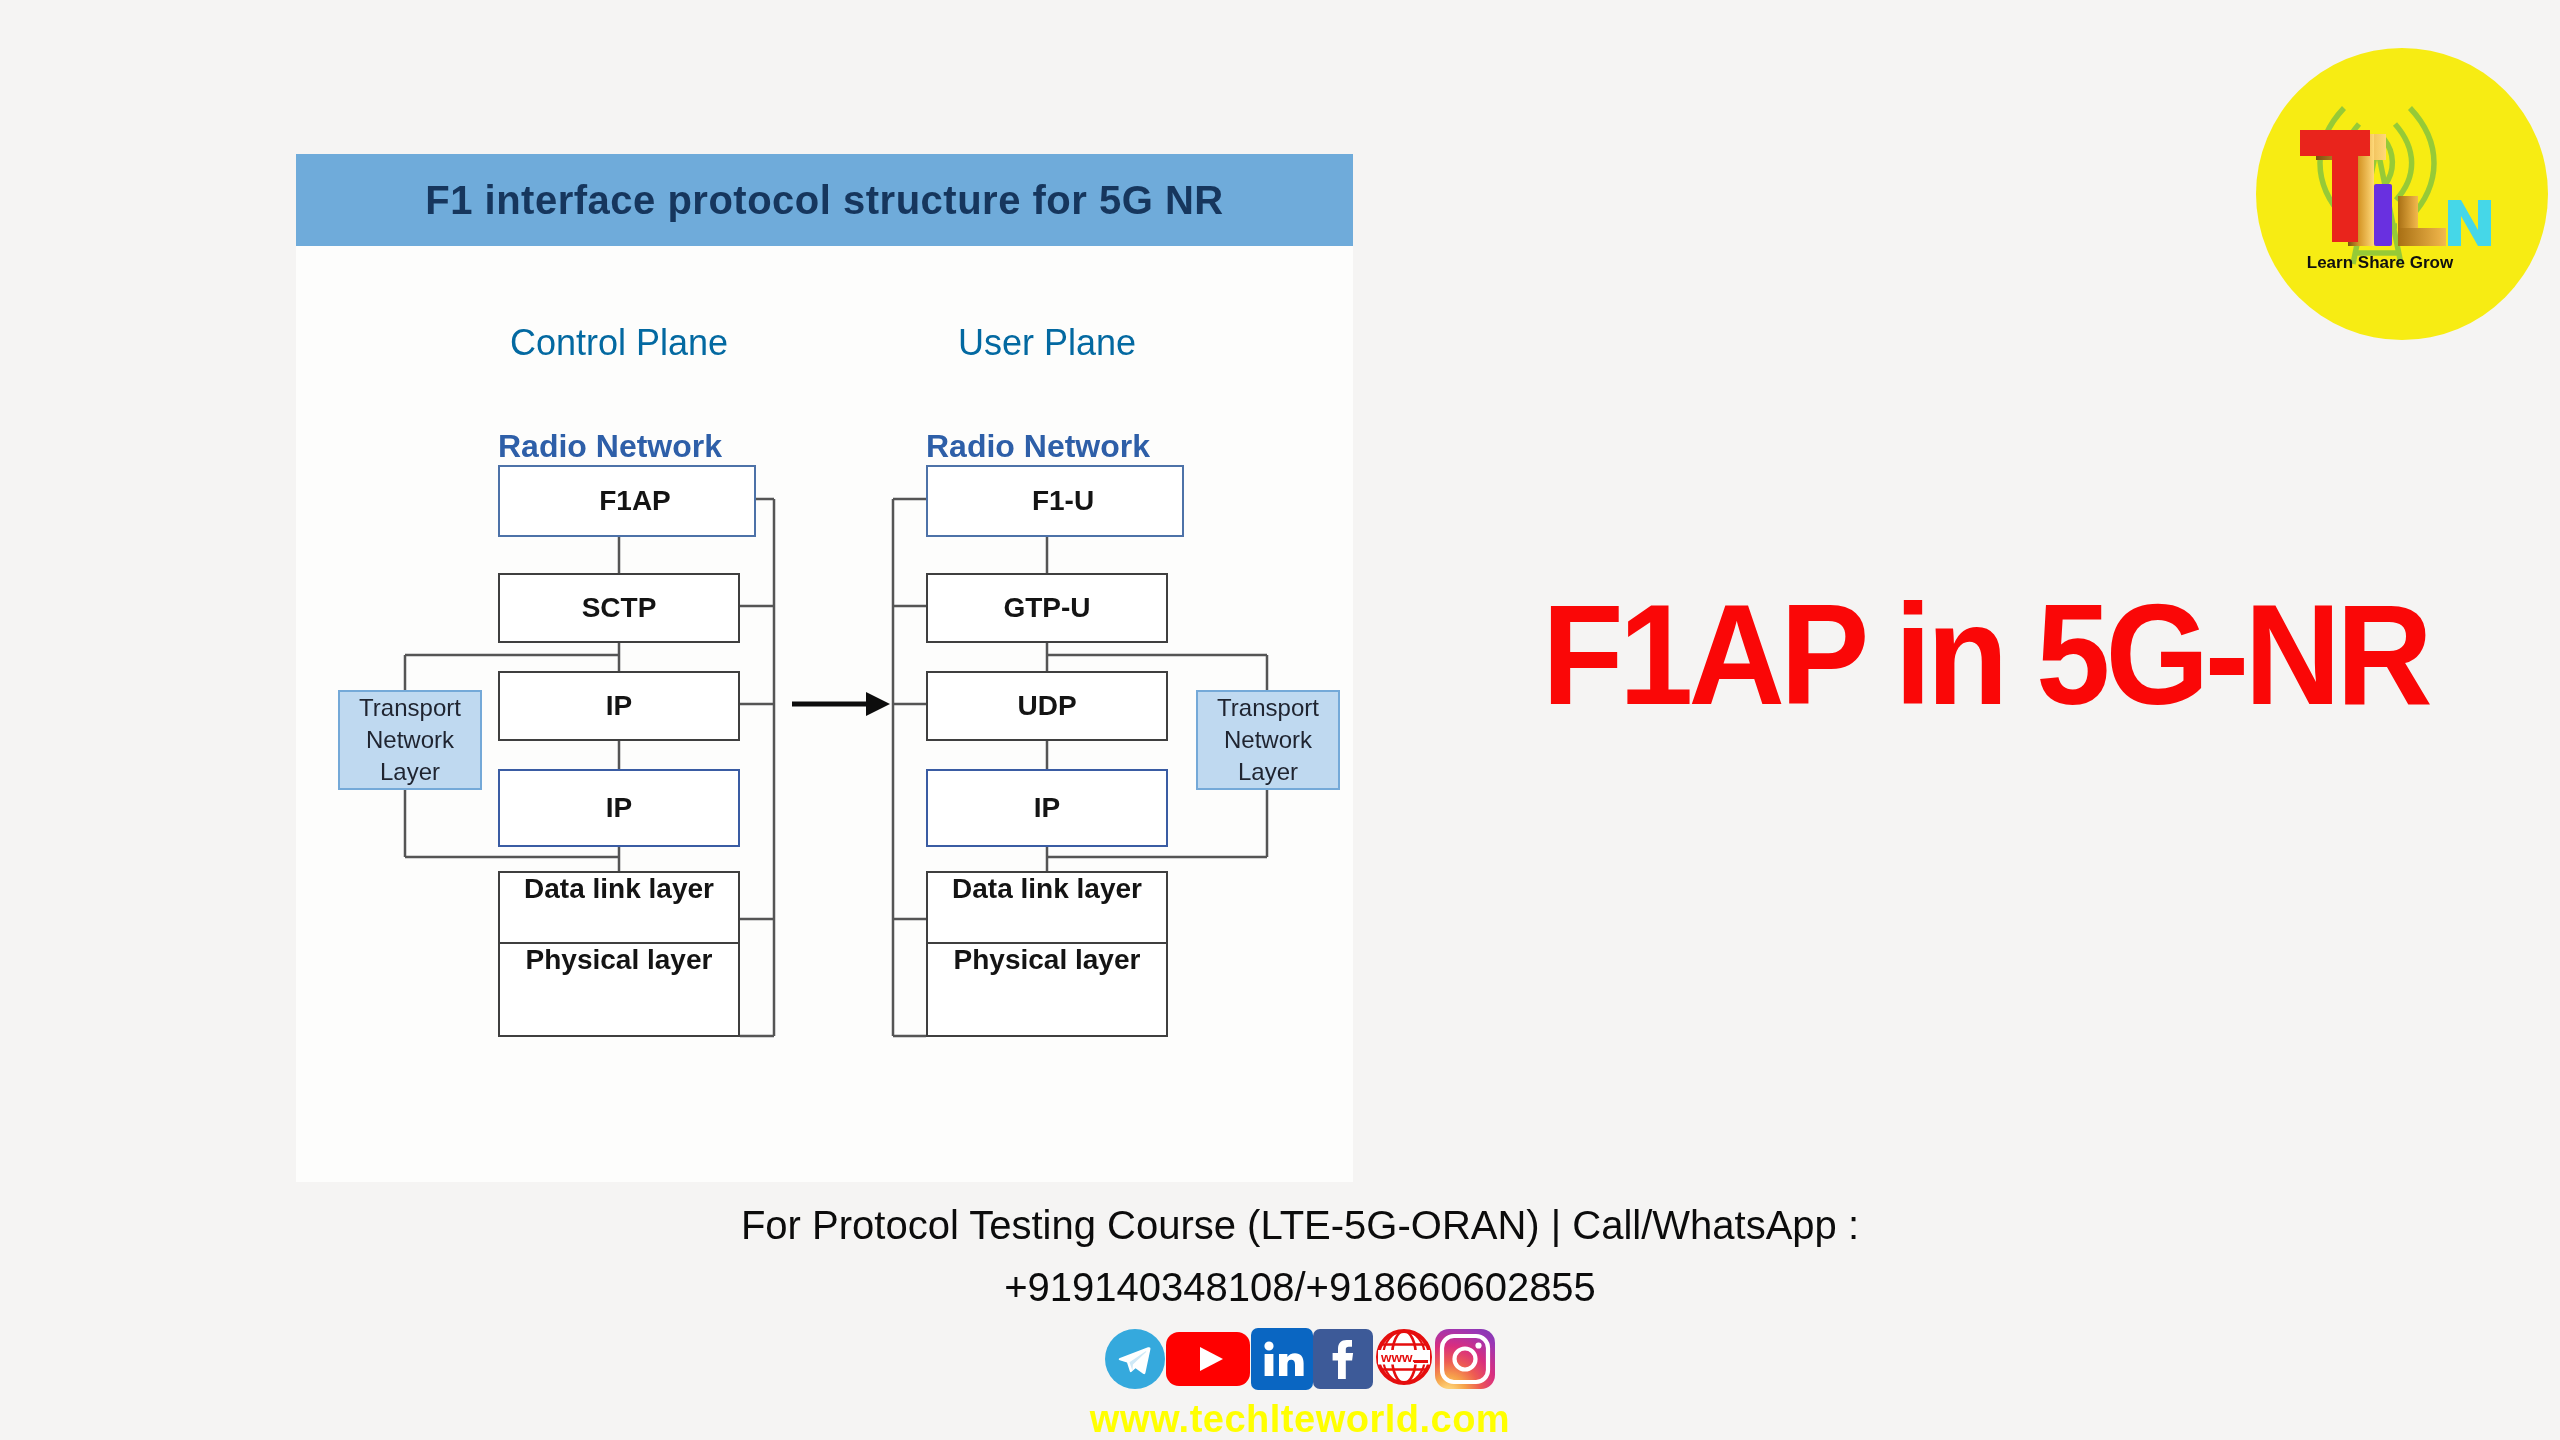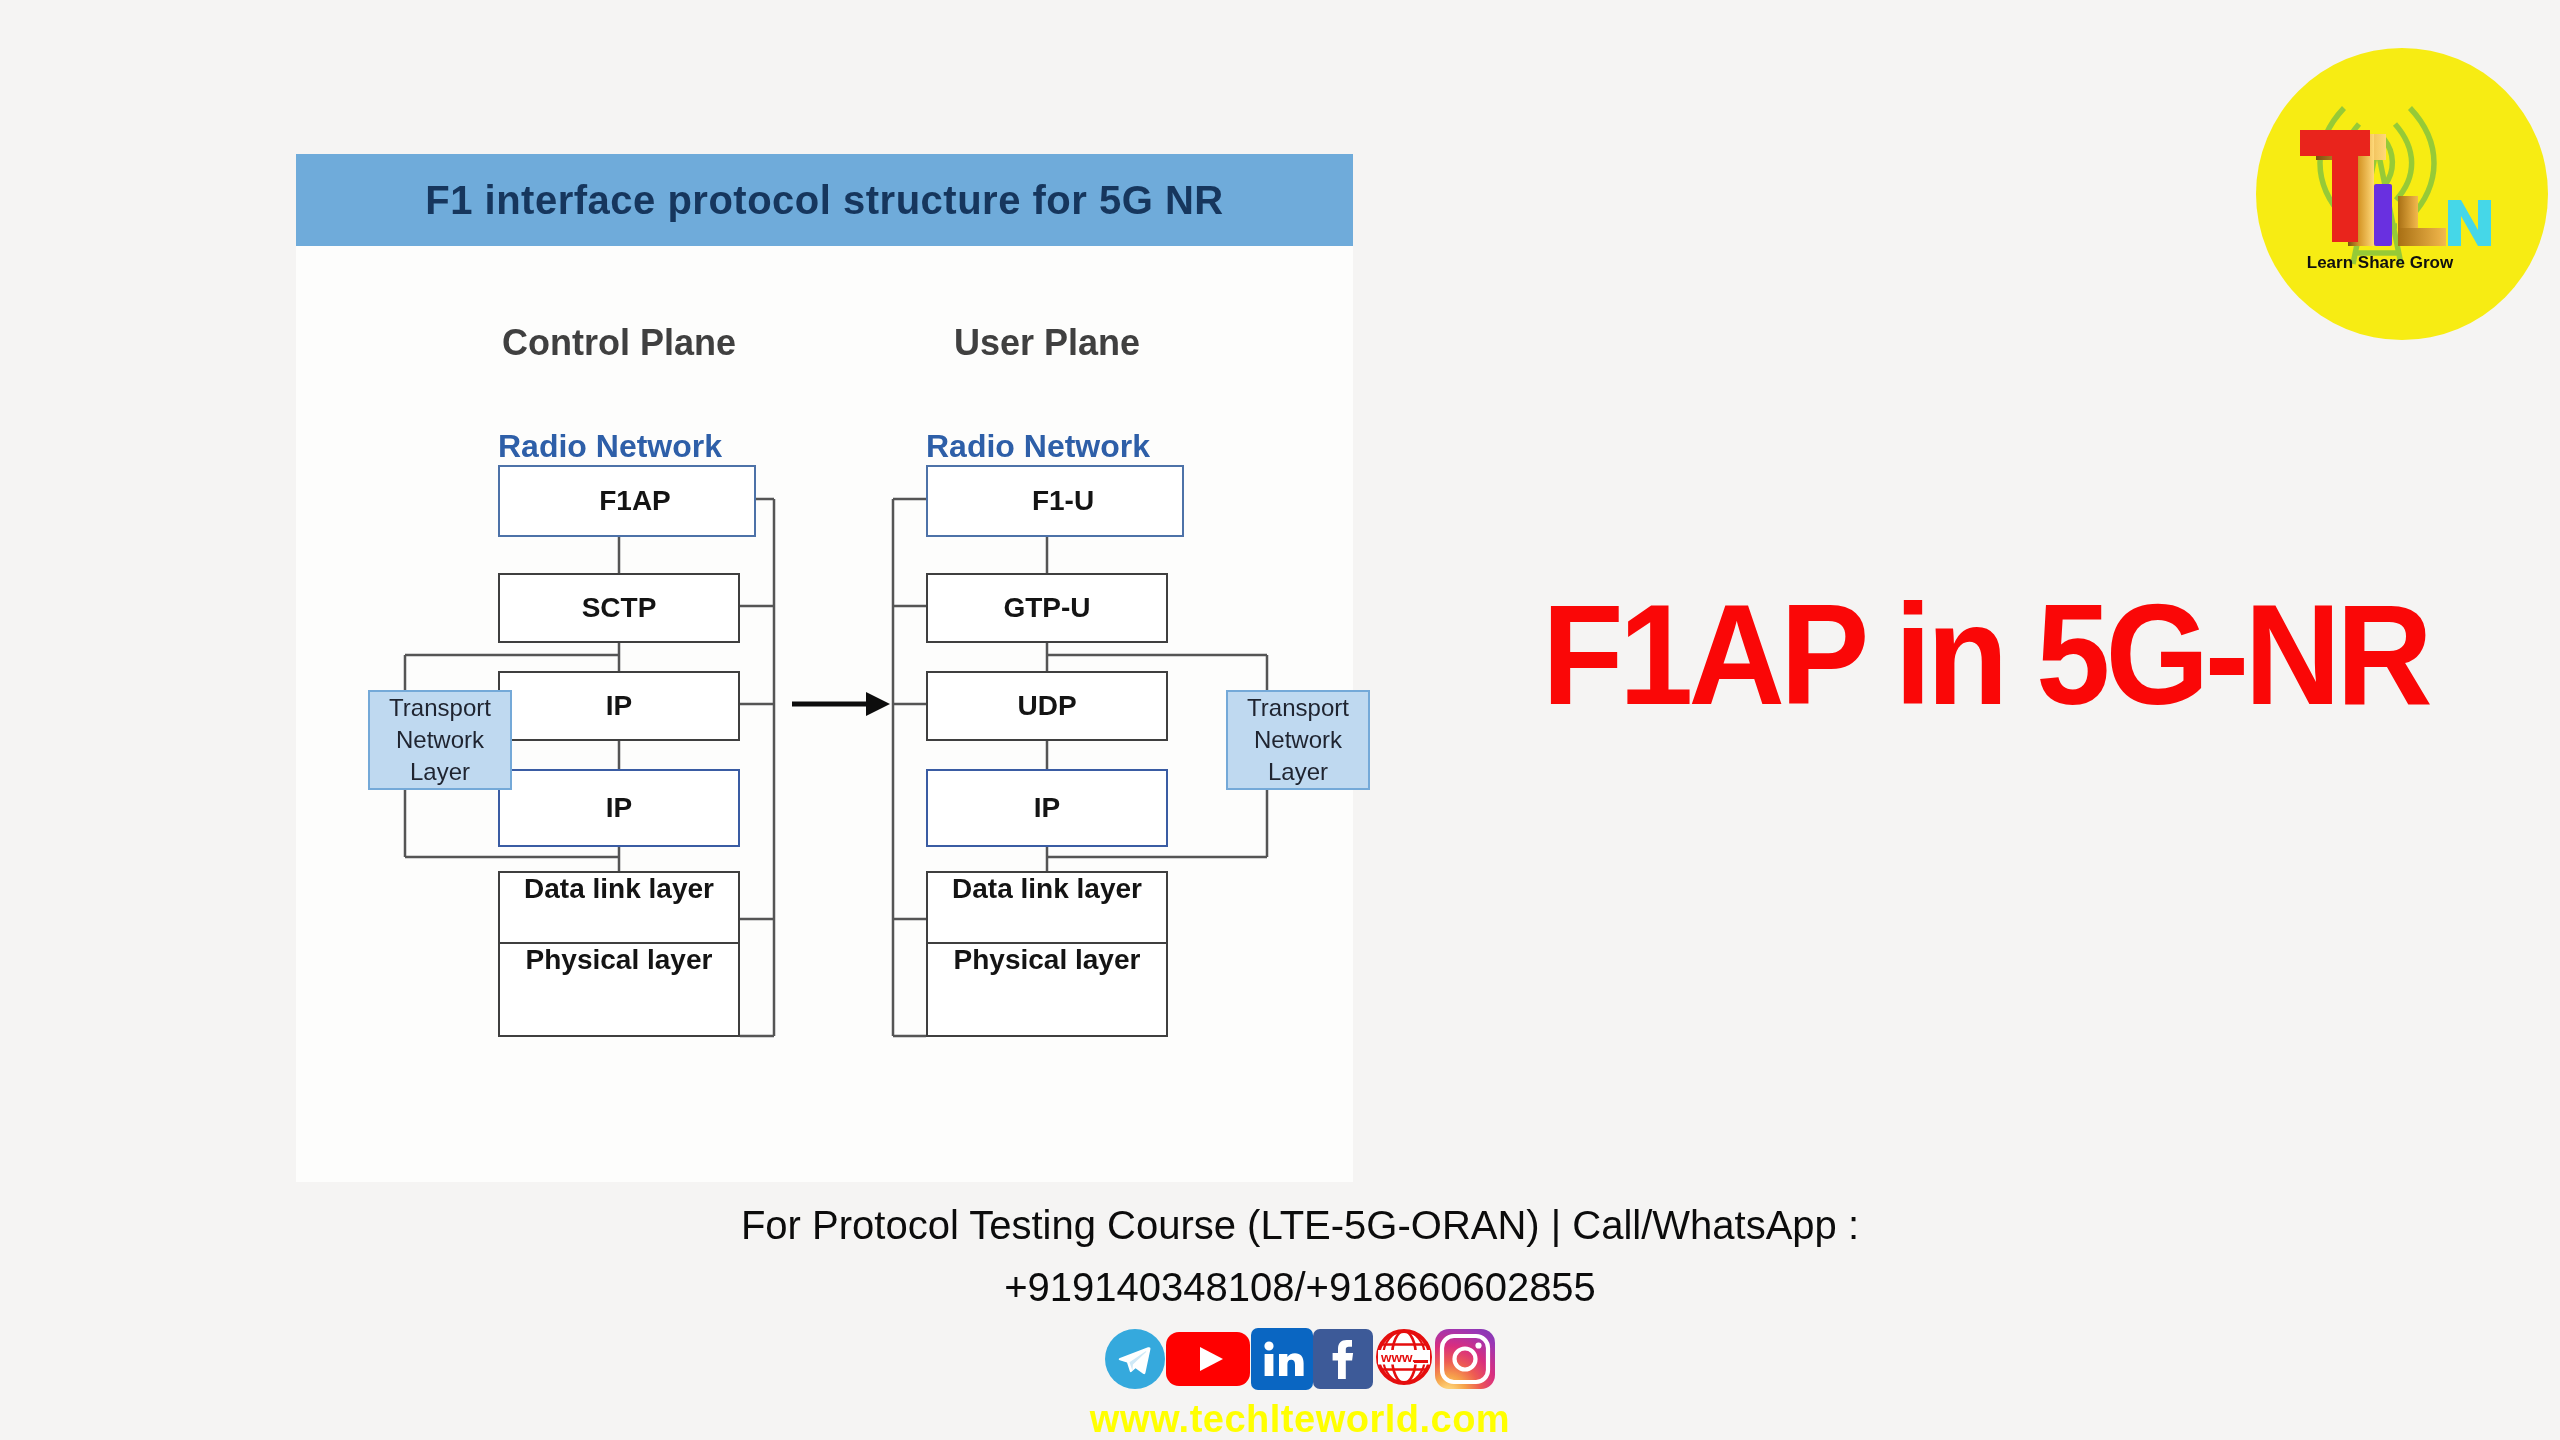--- a/index.html
+++ b/index.html
@@ -4,35 +4,35 @@
 <style>
   html,body{margin:0;padding:0;}
   body{width:2560px;height:1440px;overflow:hidden;font-family:"Liberation Sans",sans-serif;}
   .page{position:relative;width:2560px;height:1440px;background:#f5f4f3;}
 
   
   .panel{position:absolute;left:296px;top:154px;width:1057px;height:1028px;background:#fdfdfc;}
   .panel-title{position:absolute;left:0;top:0;width:100%;height:92px;background:#6fabda;
     color:#16365d;font-weight:bold;font-size:40px;line-height:92px;text-align:center;letter-spacing:.5px;}
   .connectors{position:absolute;left:0;top:0;width:1057px;height:1028px;z-index:1;}
-  .col-header{position:absolute;top:168px;width:242px;text-align:center;font-size:36px;font-weight:bold;color:#404040;z-index:2;}
+  .col-header{position:absolute;top:168px;width:242px;text-align:center;font-size:36px;font-weight:normal;color:#0369a1;z-index:2;}
   .col-header.cp{left:202px;} .col-header.up{left:630px;}
   .rnl{position:absolute;top:274px;width:242px;font-size:32px;font-weight:bold;color:#2e5fa8;z-index:2;}
   .rnl.cp{left:202px;} .rnl.up{left:630px;}
   .pbox{position:absolute;width:238px;background:#fff;border:2px solid #3f3f3f;display:flex;
     align-items:center;justify-content:center;font-weight:bold;font-size:28px;color:#141414;z-index:2;}
   .pbox.blue{border-color:#4d72a8;padding-left:16px;}
   .pbox.blue2{border-color:#3a5ca3;}
   .c0{left:202px;} .c1{left:630px;}
   .r0{top:311px;height:68px;} .r1{top:419px;height:66px;} .r2{top:517px;height:66px;}
   .r3{top:615px;height:74px;} .r4{top:717px;height:96px;} .r5{top:788px;height:91px;}
   .pbox.tall{align-items:flex-start;}
   .tnl{position:absolute;top:536px;width:136px;height:96px;background:#bfd9f0;border:2px solid #74a9d8;
     display:flex;align-items:center;justify-content:center;text-align:center;
-    font-size:24px;line-height:1.32;color:#1f2430;z-index:2;padding:0 2px;margin-left:30px;}
+    font-size:24px;line-height:1.32;color:#1f2430;z-index:2;padding:0 2px;}
   .tnl.left{left:42px;} .tnl.right{left:900px;}
 
   
   .headline{position:absolute;left:1405px;top:580px;width:1160px;text-align:center;
     color:#fa0707;font-weight:bold;font-size:142px;letter-spacing:-5px;line-height:1.05;
     transform:scaleX(.94);transform-origin:center;white-space:nowrap;}
 
   
   .footer{position:absolute;left:690px;top:1202px;width:1220px;text-align:center;color:#0c0c0c;}
   .contact-line1{font-size:40px;line-height:1.15;}

